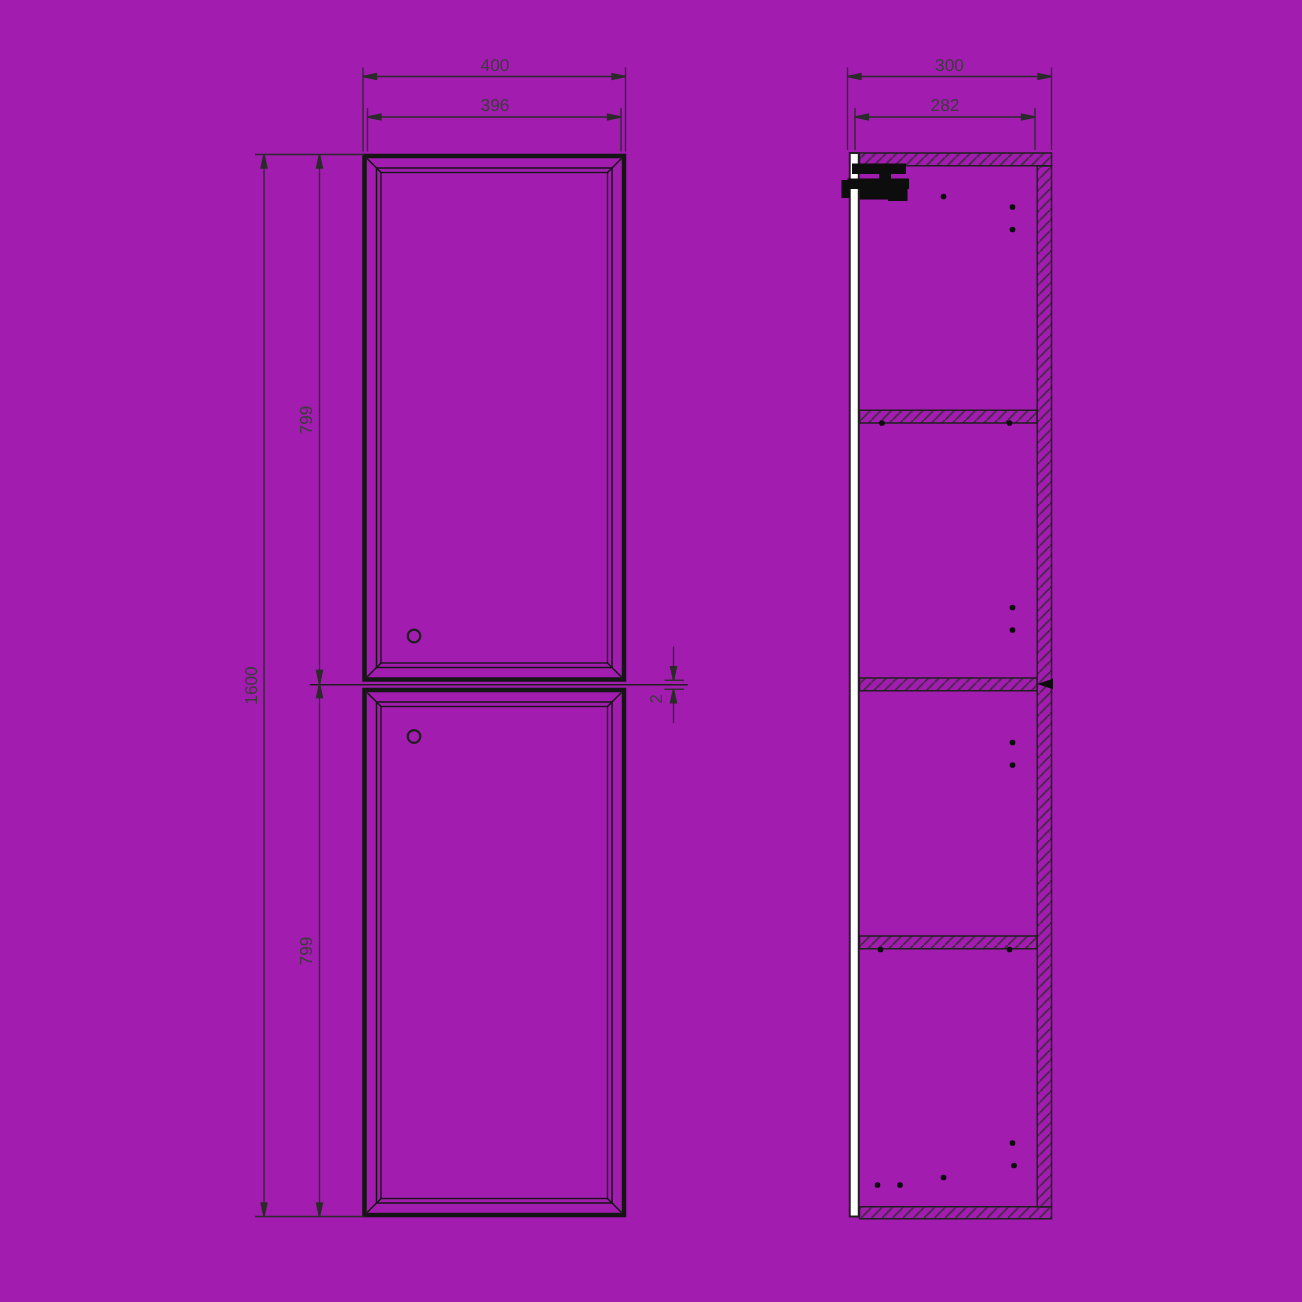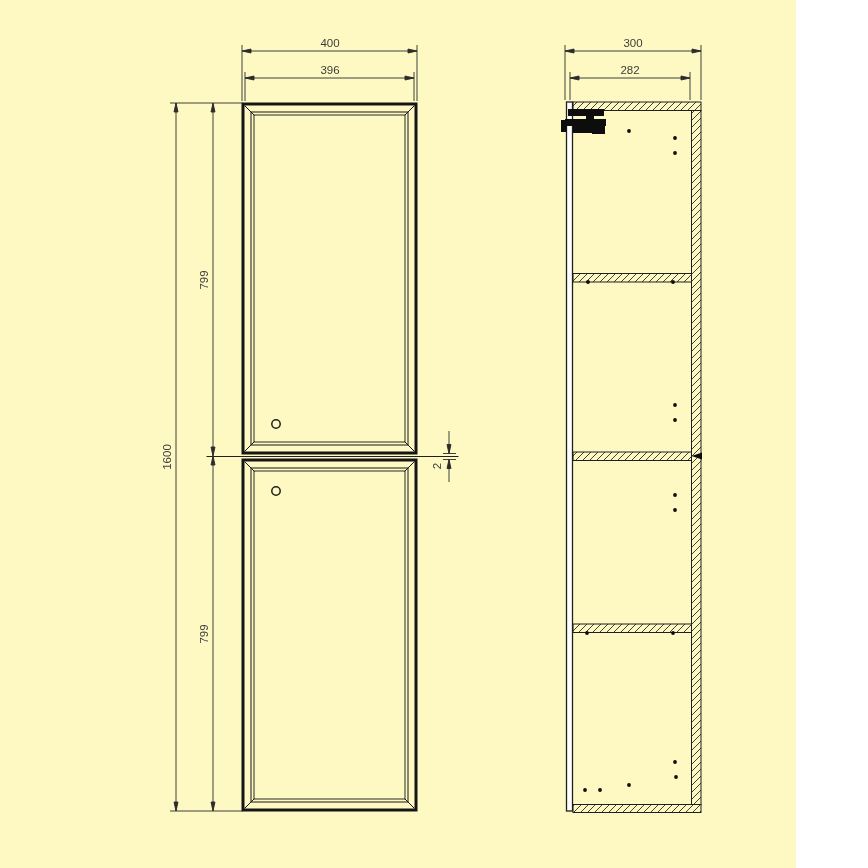--- a/index.html
+++ b/index.html
@@ -1,17 +1,17 @@
 <!DOCTYPE html>
 <html><head>
 <meta charset="utf-8">
 <style>
   html,body{margin:0;padding:0;background:#ffffff;}
   body{width:868px;height:868px;font-family:"Liberation Sans",sans-serif;}
-  .canvas{position:relative;width:796px;height:868px;background:#fef9c3;overflow:hidden;}
+  .canvas{position:relative;width:868px;height:868px;background:#a21caf;overflow:hidden;}
   svg{display:block;}
   .dim-text{font-family:"Liberation Sans",sans-serif;font-size:11.5px;fill:#3c3c3c;}
 </style>
 </head>
 <body>
 
 <div class="canvas">
 <svg width="868" height="868" viewBox="0 0 868 868" xmlns="http://www.w3.org/2000/svg">
   <defs>
     <pattern id="hatch" patternUnits="userSpaceOnUse" width="7" height="7">

